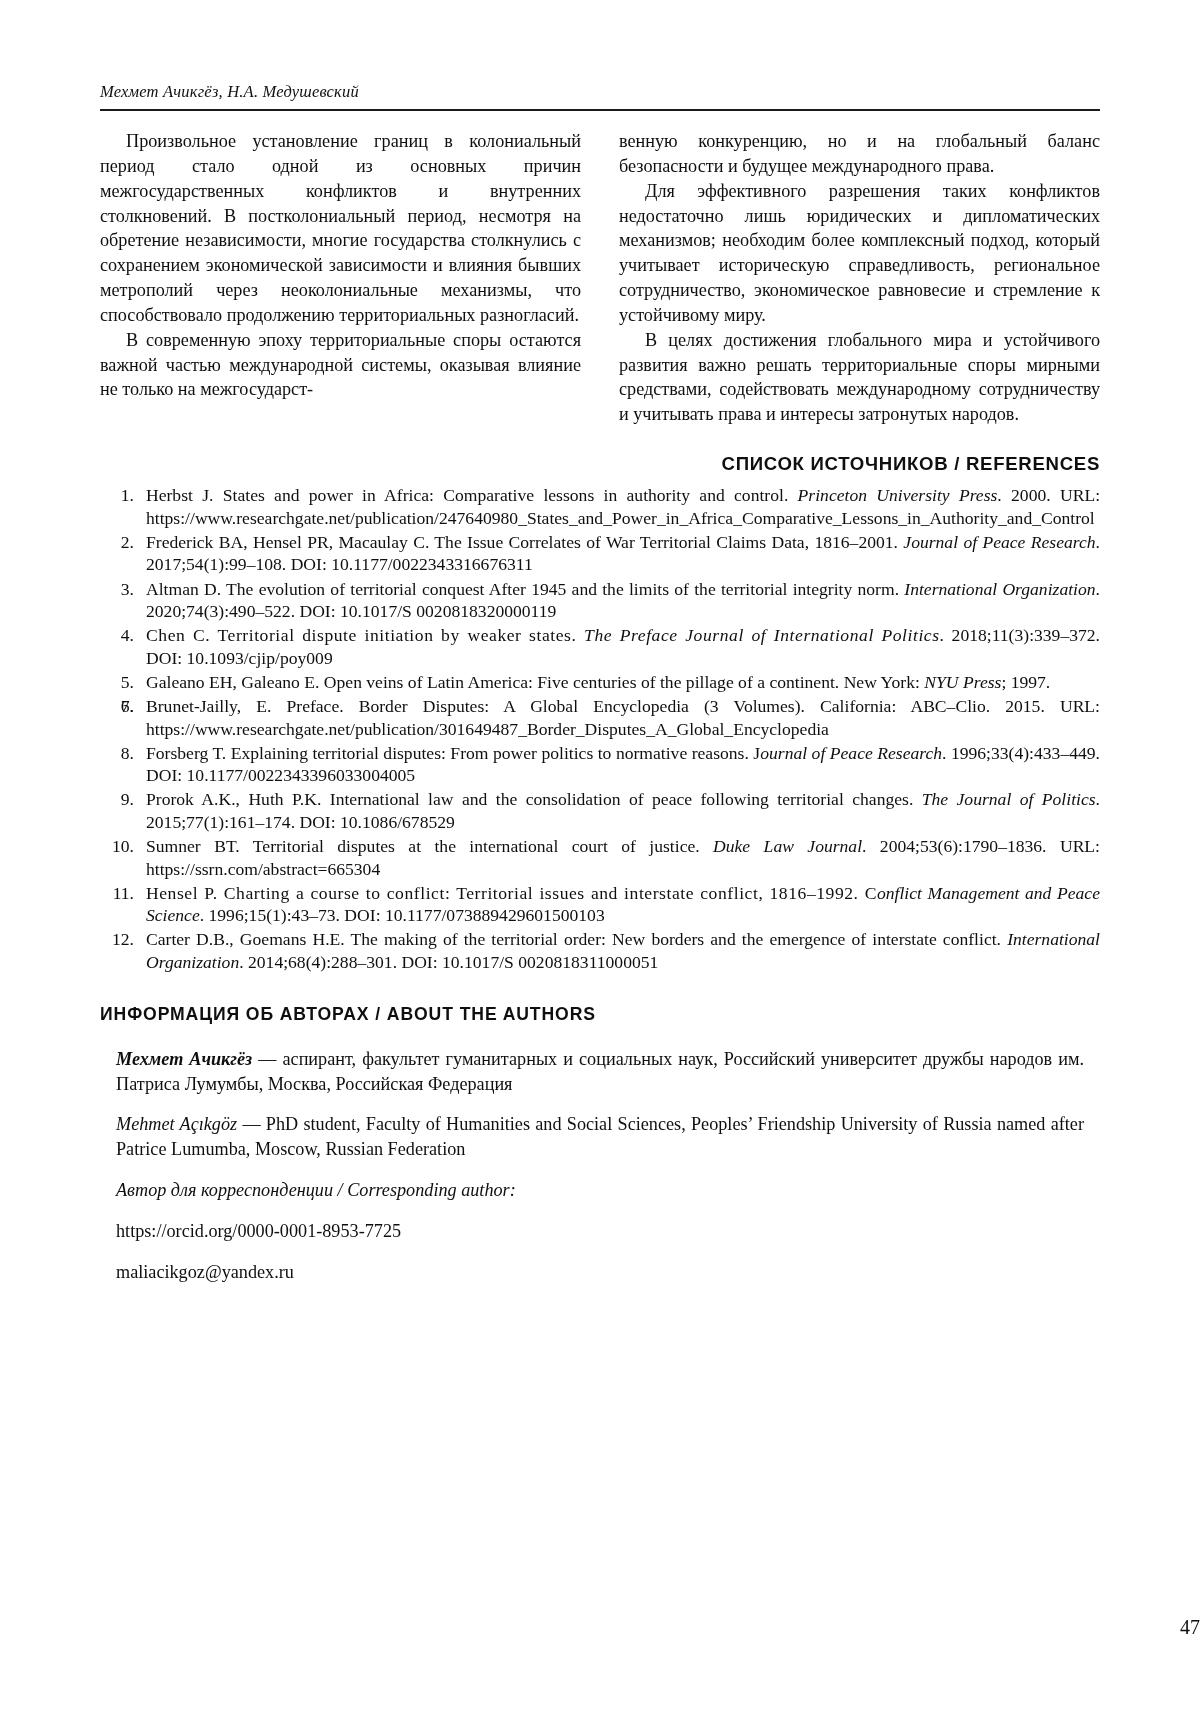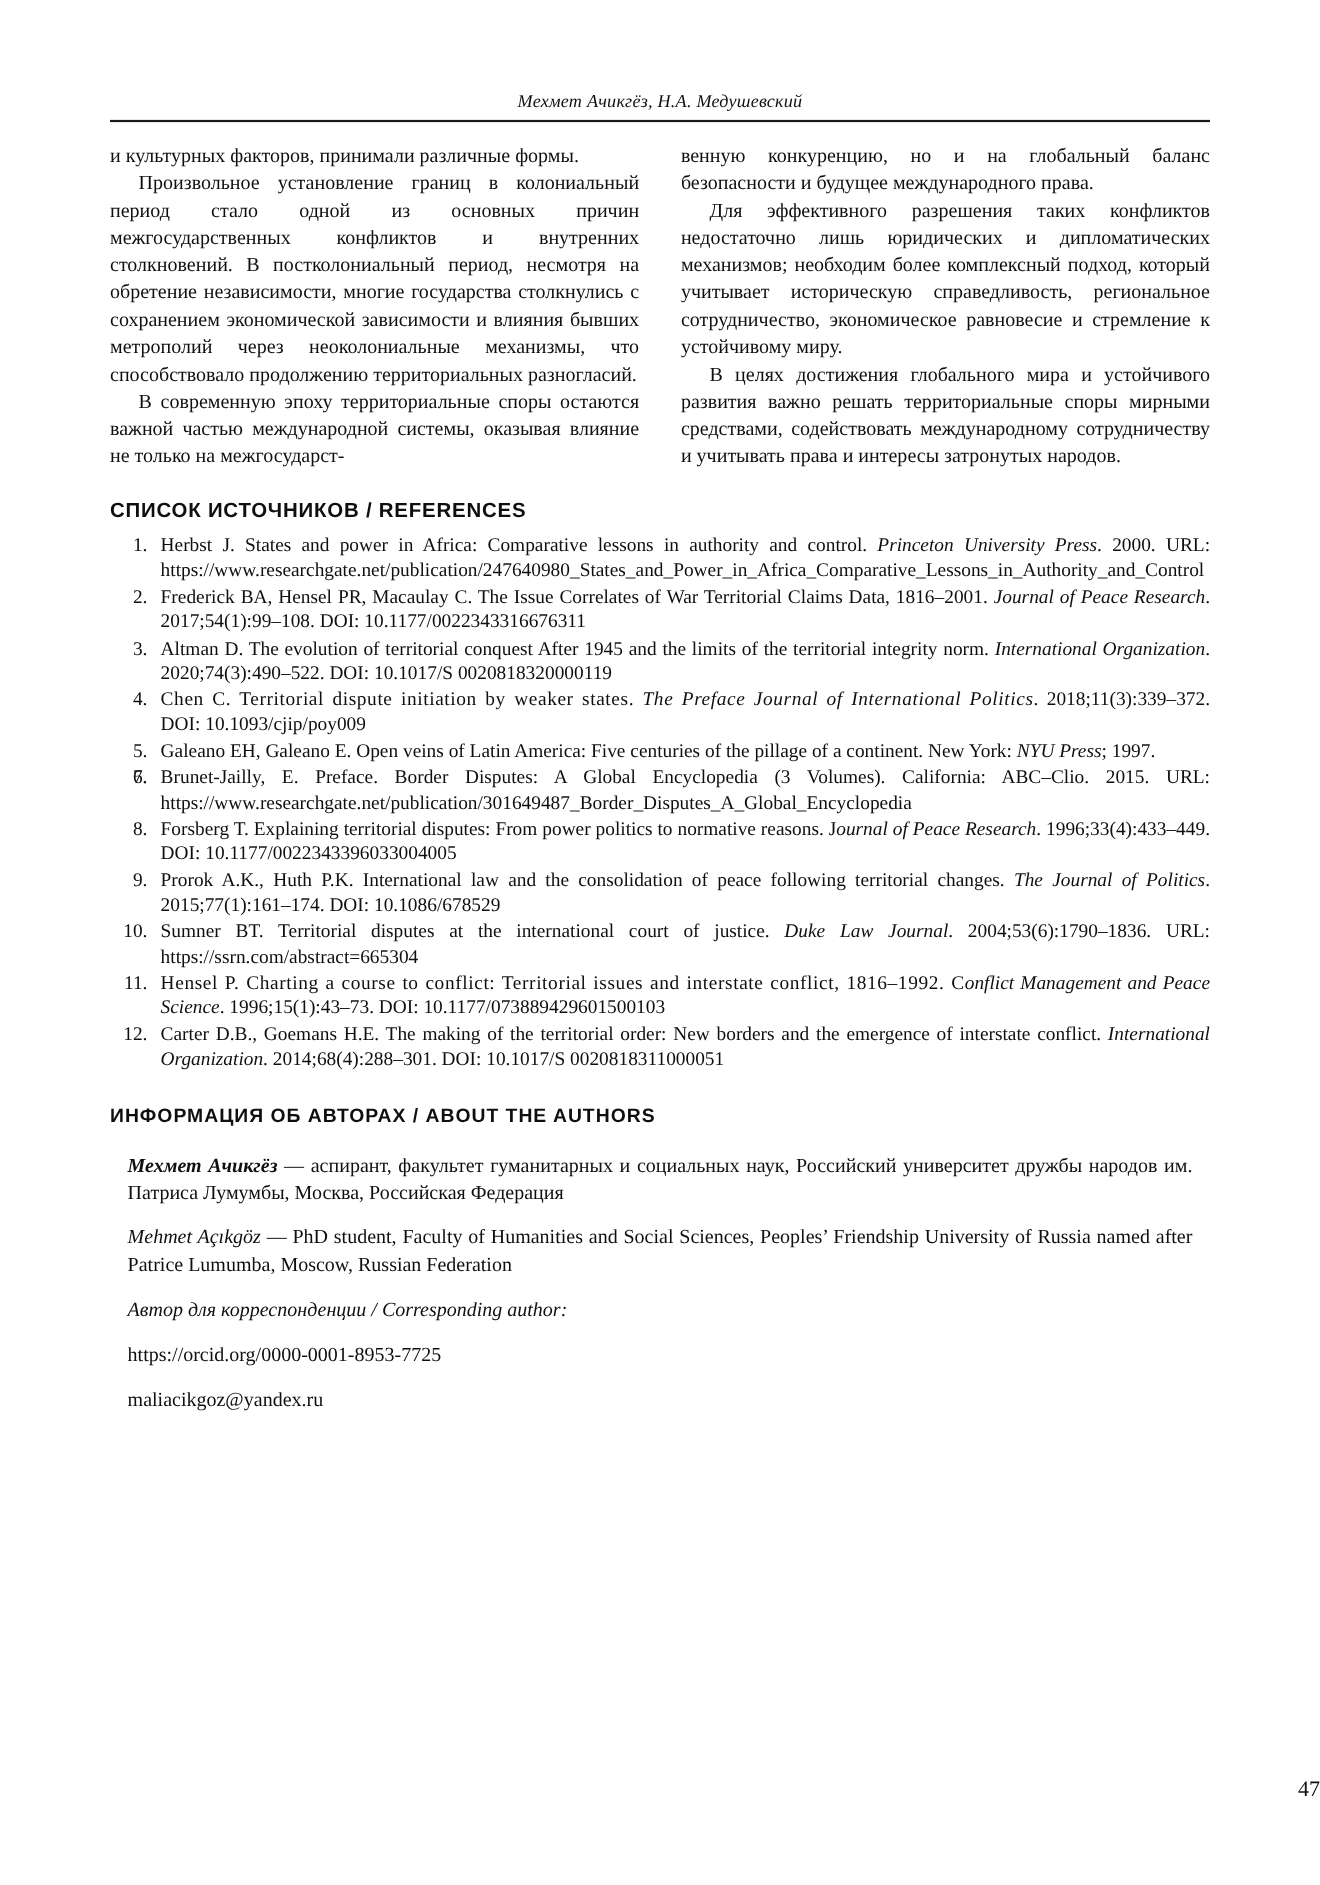--- a/index.html
+++ b/index.html
@@ -18,21 +18,21 @@
     overflow: hidden;
   }
   .inner {
     position: absolute;
     left: 100px;
     top: 82px;
     width: 1000px;
   }
   
   .runhead {
-    text-align: center;
+    text-align: left;
     font-family: "Liberation Serif", serif;
     font-style: italic;
     font-size: 16.5px;
     letter-spacing: 0.2px;
     color: #111;
     padding-bottom: 7px;
   }
   .rule {
     border-bottom: 2.2px solid #1a1a1a;
     width: 100%;
@@ -52,21 +52,21 @@
     line-height: 1.365;
     text-align: justify;
     text-justify: inter-word;
     hyphens: manual;
   }
   .col p.ind {
     text-indent: 26px;
   }
   
   .sec-head {
-    text-align: left;
+    text-align: right;
     font-family: "Liberation Sans", sans-serif;
     font-weight: bold;
     font-size: 18.6px;
     letter-spacing: 0.7px;
     margin-top: 26px;
     margin-bottom: 9px;
   }
   .sec-head2 {
     font-family: "Liberation Sans", sans-serif;
     font-weight: bold;
@@ -135,21 +135,20 @@
 <body>
 
 <div class="page">
   <div class="inner">
 
     <div class="runhead">Мехмет Ачикгёз, Н.А. Медушевский</div>
     <div class="rule"></div>
 
     <div class="cols">
       <div class="col">
-        <p>и культурных факторов, принимали различные формы.</p>
         <p class="ind">Произвольное установление границ в колониальный период стало одной из основных причин межгосударственных конфликтов и внутренних столкновений. В постколониальный период, несмотря на обретение независимости, многие государства столкнулись с сохранением экономической зависимости и влияния бывших метрополий через неоколониальные механизмы, что способствовало продолжению территориальных разногласий.</p>
         <p class="ind">В современную эпоху территориальные споры остаются важной частью международной системы, оказывая влияние не только на межгосударст-</p>
       </div>
       <div class="col">
         <p>венную конкуренцию, но и на глобальный баланс безопасности и будущее международного права.</p>
         <p class="ind">Для эффективного разрешения таких конфликтов недостаточно лишь юридических и дипломатических механизмов; необходим более комплексный подход, который учитывает историческую справедливость, региональное сотрудничество, экономическое равновесие и стремление к устойчивому миру.</p>
         <p class="ind">В целях достижения глобального мира и устойчивого развития важно решать территориальные споры мирными средствами, содействовать международному сотрудничеству и учитывать права и интересы затронутых народов.</p>
       </div>
     </div>
 

